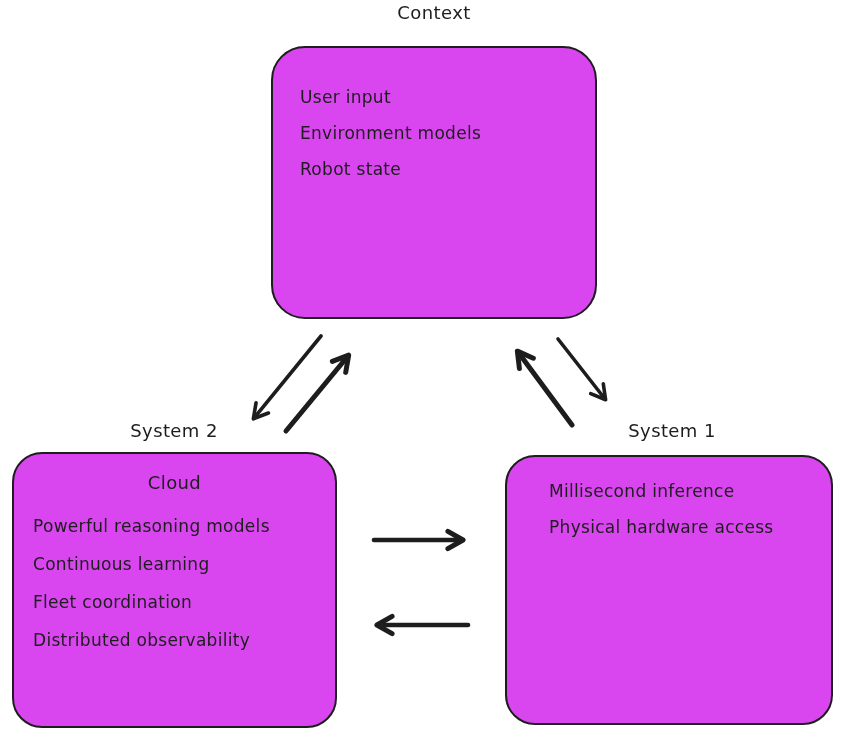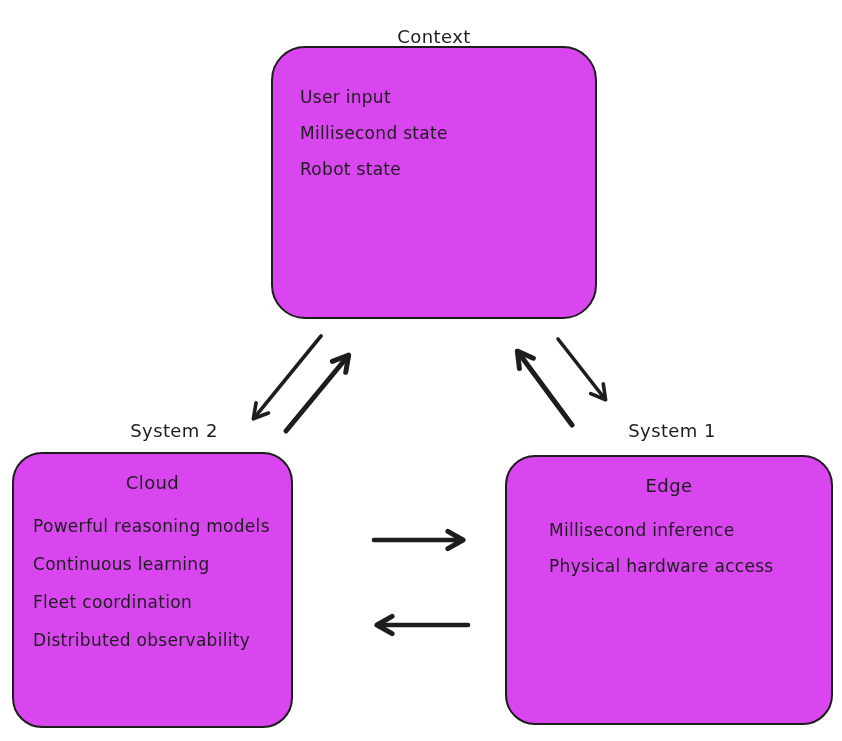--- a/index.html
+++ b/index.html
@@ -84,42 +84,41 @@
     <line x1="321" y1="336" x2="254" y2="418" stroke="#1d1d1d" stroke-width="3.6" stroke-linecap="round" marker-end="url(#ah-thin)"></line>
     <line x1="286" y1="431" x2="348" y2="356" stroke="#1d1d1d" stroke-width="5" stroke-linecap="round" marker-end="url(#ah-thick)"></line>
 
     <line x1="572" y1="425" x2="518" y2="352" stroke="#1d1d1d" stroke-width="5" stroke-linecap="round" marker-end="url(#ah-thick)"></line>
     <line x1="558" y1="339" x2="605" y2="399" stroke="#1d1d1d" stroke-width="3.6" stroke-linecap="round" marker-end="url(#ah-thin)"></line>
 
     <line x1="374" y1="540" x2="462" y2="540" stroke="#1d1d1d" stroke-width="4.6" stroke-linecap="round" marker-end="url(#ah-thick)"></line>
     <line x1="468" y1="625" x2="378" y2="625" stroke="#1d1d1d" stroke-width="4.6" stroke-linecap="round" marker-end="url(#ah-thick)"></line>
   </svg>
 
-  <div class="node-label" style="left:434px; top:26px;">Context</div>
+  <div class="node-label" style="left:434px; top:2px;">Context</div>
   <div class="box" style="left:271px; top:46px; width:326px; height:273px;">
     <div class="box-items context-items">
       <div class="item">User input</div>
-      <div class="item">Millisecond state</div>
+      <div class="item">Environment models</div>
       <div class="item">Robot state</div>
     </div>
   </div>
 
   <div class="node-label" style="left:174px; top:420px;">System 2</div>
-  <div class="box" style="left:12px; top:452px; width:281px; height:276px; border-radius:30px;">
+  <div class="box" style="left:12px; top:452px; width:325px; height:276px; border-radius:30px;">
     <div class="box-title">Cloud</div>
     <div class="box-items system2-items">
       <div class="item">Powerful reasoning models</div>
       <div class="item">Continuous learning</div>
       <div class="item">Fleet coordination</div>
       <div class="item">Distributed observability</div>
     </div>
   </div>
 
   <div class="node-label" style="left:672px; top:420px;">System 1</div>
   <div class="box" style="left:505px; top:455px; width:328px; height:270px; border-radius:30px;">
-    <div class="box-title">Edge</div>
     <div class="box-items system1-items">
       <div class="item">Millisecond inference</div>
       <div class="item">Physical hardware access</div>
     </div>
   </div>
 
 </div>
 
 </body></html>

